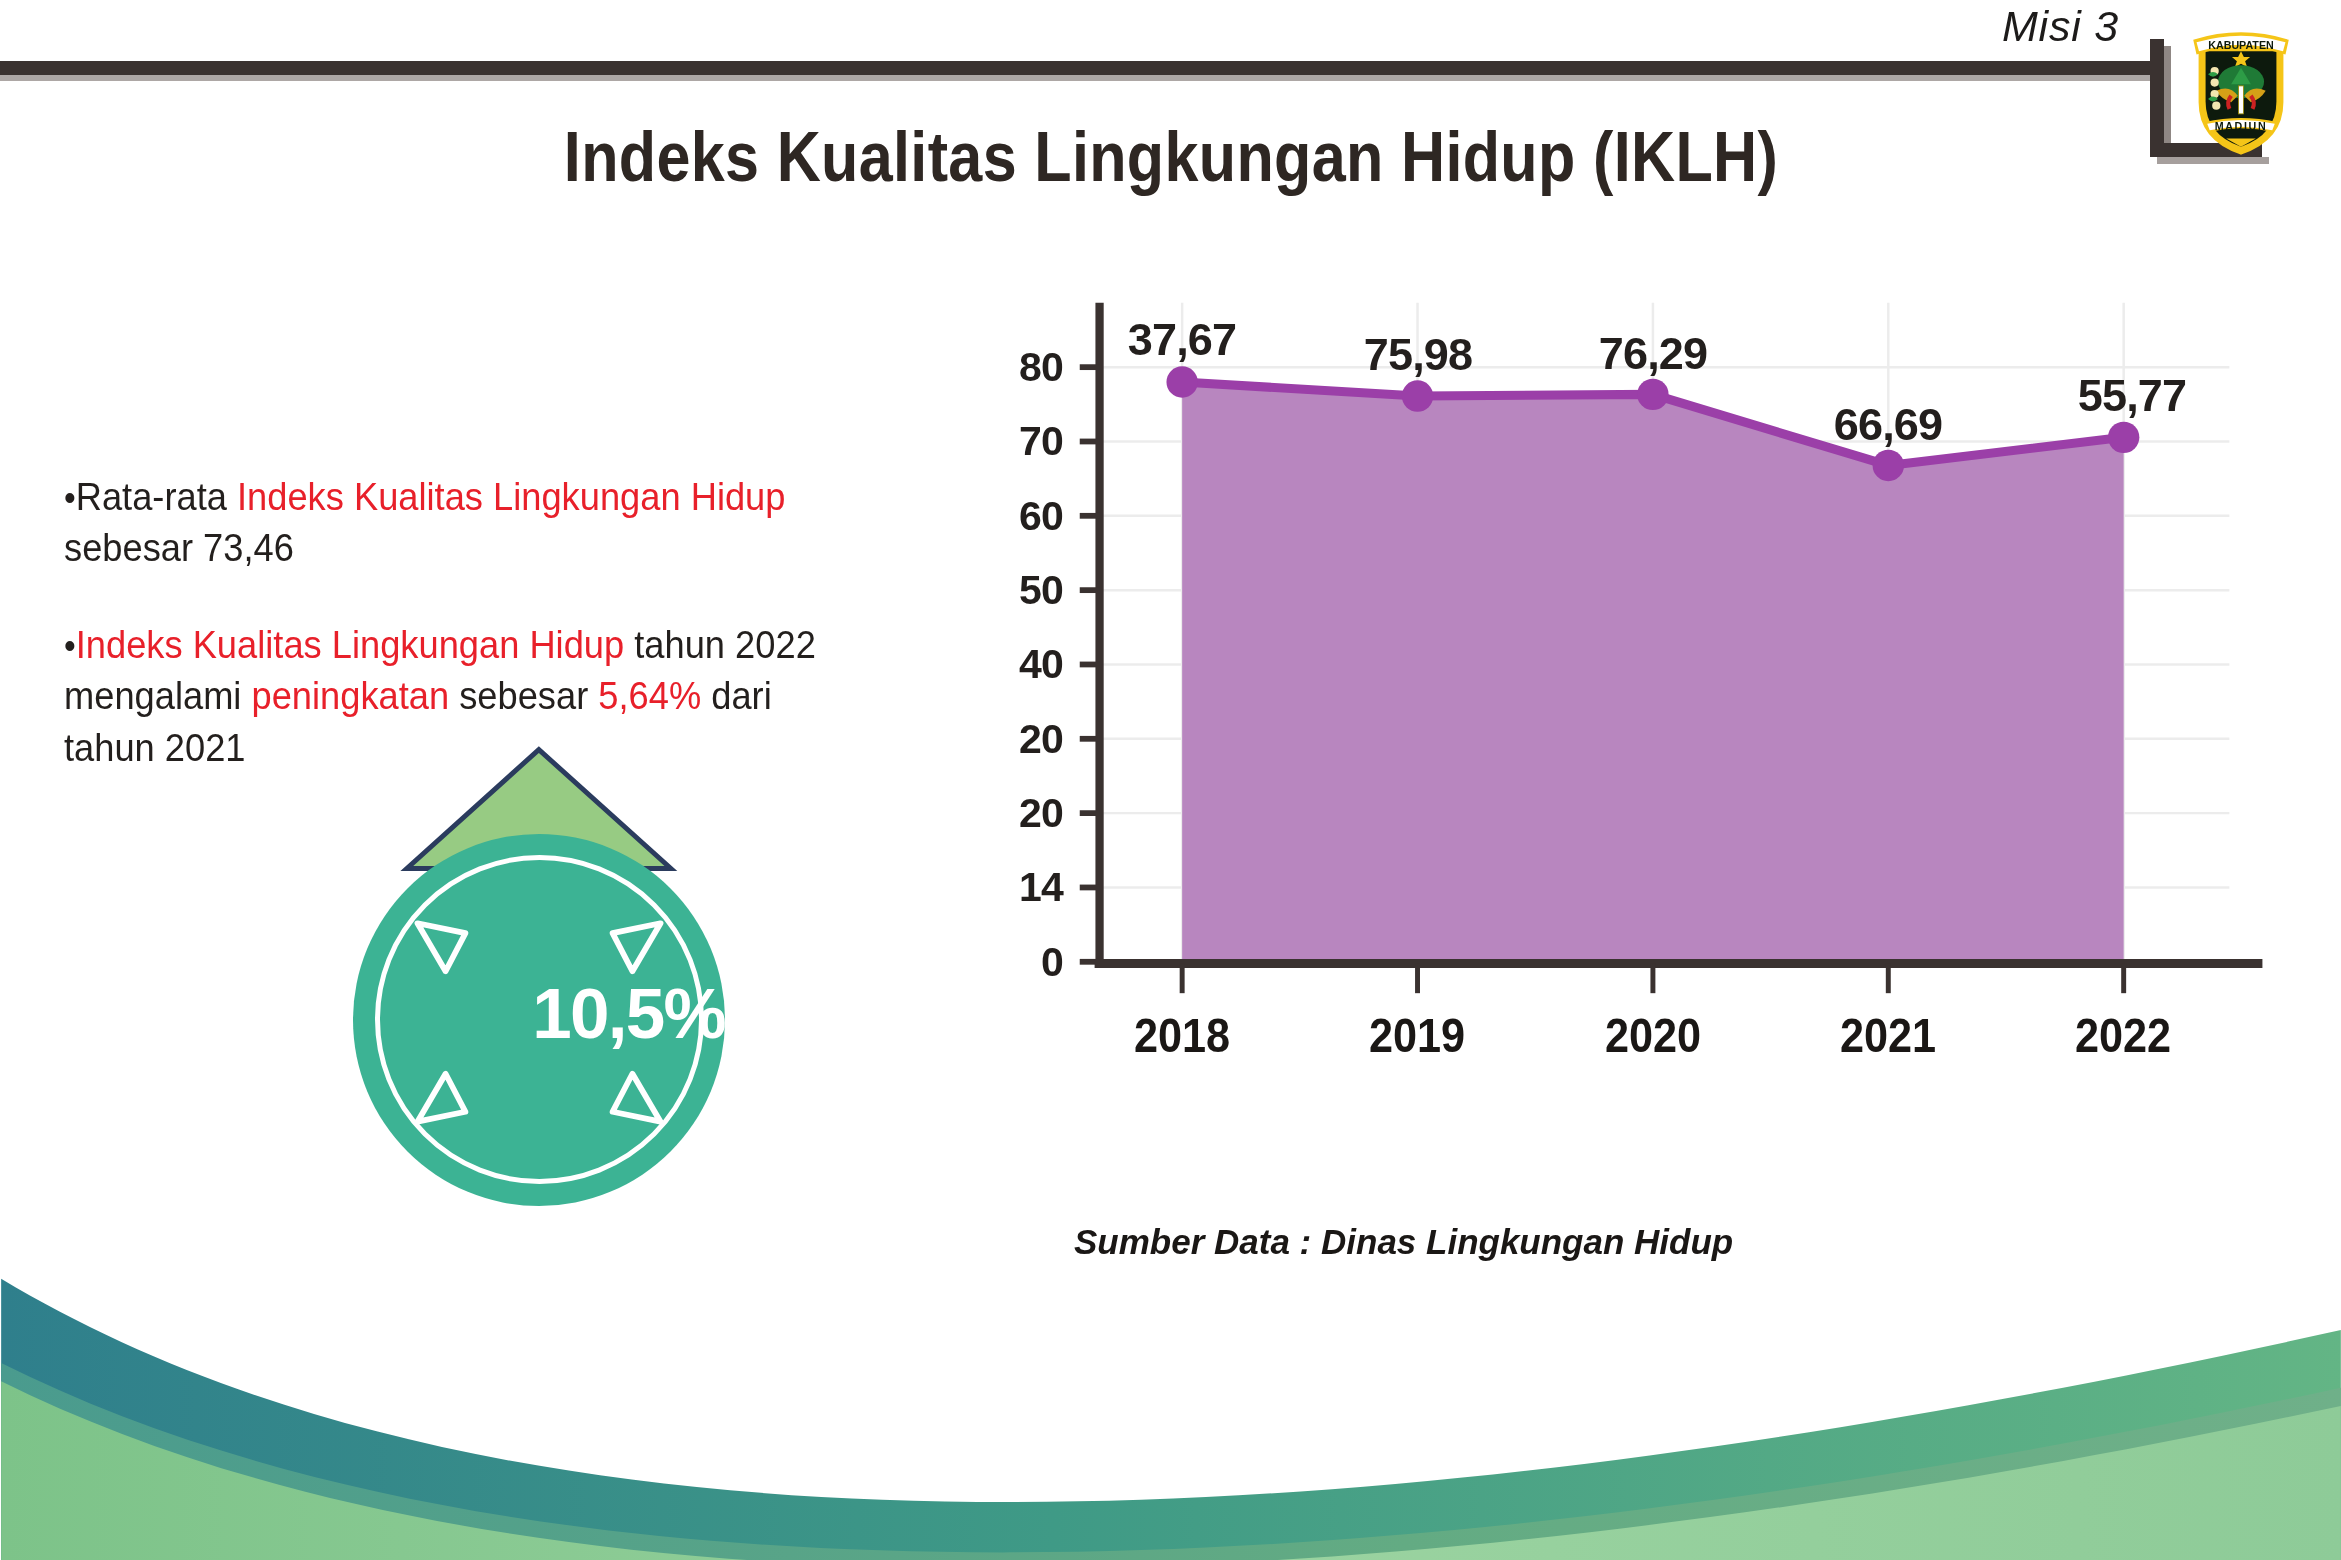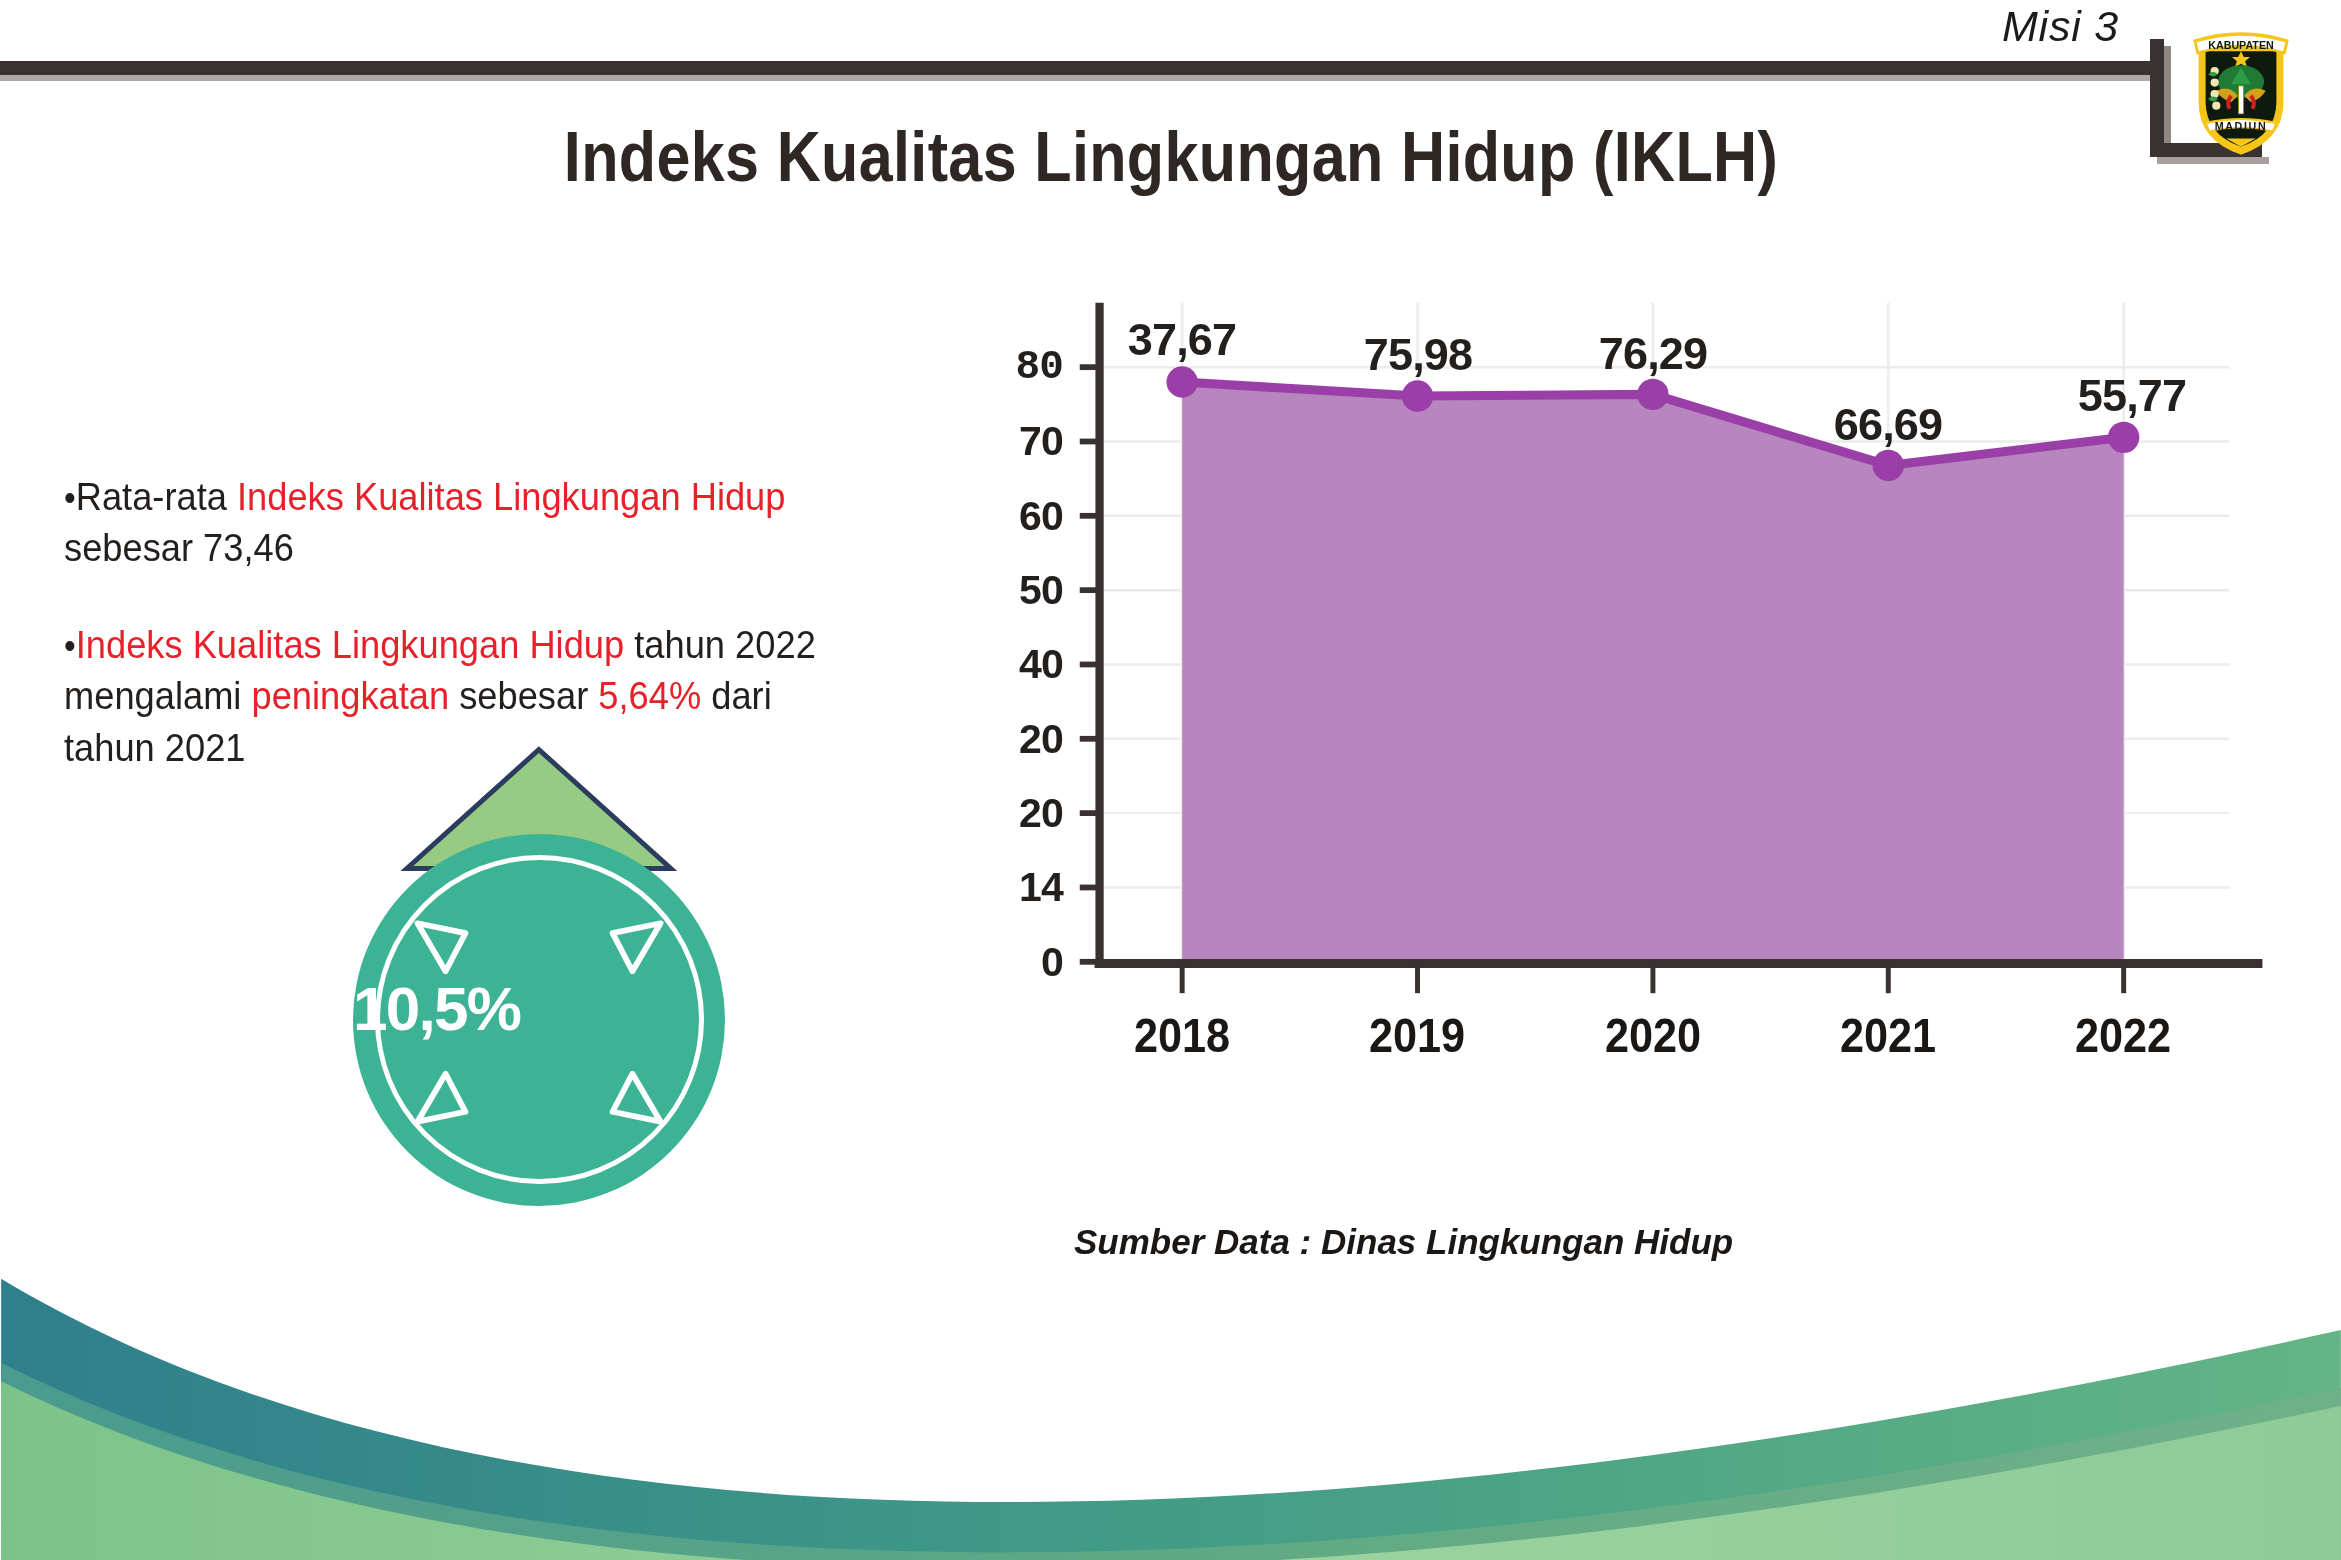--- a/index.html
+++ b/index.html
@@ -85,21 +85,21 @@
   #badge-circle {
     position:absolute; left:27px; top:91px; width:372px; height:372px;
     border-radius:50%; background:#3cb394;
   }
   #badge-ring {
     position:absolute; left:49px; top:112px; width:329px; height:329px;
     border-radius:50%; border:5.8px solid #ffffff;
   }
   #badge-value {
     position:absolute; left:27px; top:230px; width:372px;
-    text-align:left; color:#ffffff; font-size:62px; font-weight:bold;
+    text-align:right; color:#ffffff; font-size:71px; font-weight:bold;
     font-family:"Liberation Sans", sans-serif; letter-spacing:-1.7px;
   }
 
   
   #chart { position:absolute; left:974px; top:273px; width:1338px; height:925px; }
   #chart-svg { position:absolute; left:0; top:0; }
   .ylabel {
     position:absolute; width:107px; text-align:right;
     font-size:41px; font-weight:bold; color:#231f1d;
     font-family:"Liberation Sans", sans-serif; letter-spacing:-0.8px;
@@ -249,21 +249,21 @@
 
     <g stroke="#3a3230" stroke-width="6">
       <line x1="252" y1="836" x2="252" y2="872"></line>
       <line x1="537" y1="836" x2="537" y2="872"></line>
       <line x1="822" y1="836" x2="822" y2="872"></line>
       <line x1="1107" y1="836" x2="1107" y2="872"></line>
       <line x1="1392" y1="836" x2="1392" y2="872"></line>
     </g>
   </svg>
 
-  <div class="ylabel" style="left:-18px; top:71px;font-family:Liberation Mono, monospace;">80</div>
+  <div class="ylabel" style="left:-18px; top:71px;">80</div>
   <div class="ylabel" style="left:-18px; top:145px;">70</div>
   <div class="ylabel" style="left:-18px; top:220px;">60</div>
   <div class="ylabel" style="left:-18px; top:294px;">50</div>
   <div class="ylabel" style="left:-18px; top:368px;">40</div>
   <div class="ylabel" style="left:-18px; top:443px;">20</div>
   <div class="ylabel" style="left:-18px; top:517px;">20</div>
   <div class="ylabel" style="left:-18px; top:591px;">14</div>
   <div class="ylabel" style="left:-18px; top:666px;">0</div>
 
   <div class="xlabel" style="left:109px;  top:735px;">2018</div>

